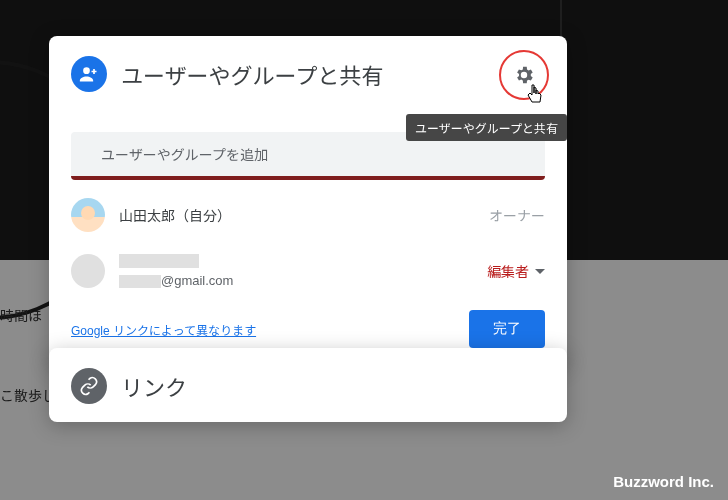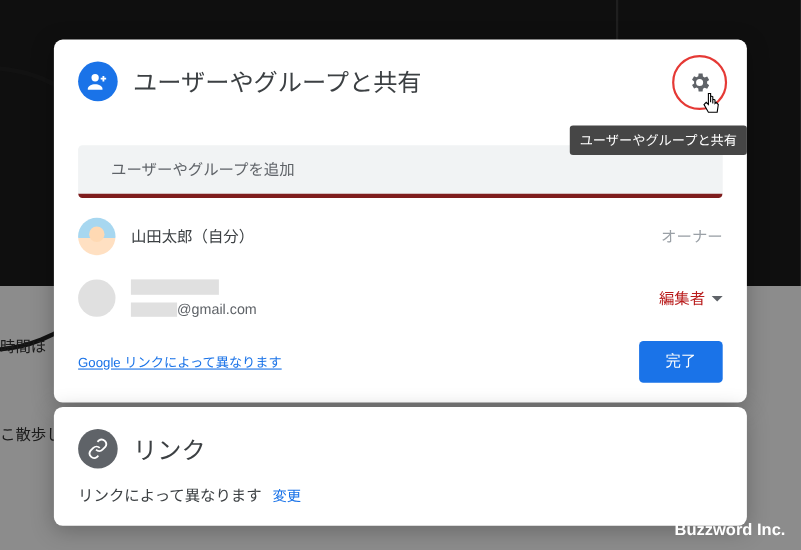--- a/index.html
+++ b/index.html
@@ -14,27 +14,27 @@
 .bg-bottom { position: absolute; left:0; right:0; top:260px; bottom:0; background:#fff; }
 .bg-stripe { position:absolute; top:0; left:560px; width:2px; height:260px; background:#3a3a3a; }
 .bg-curve { position:absolute; width:260px; height:260px; border-radius:50%; border:4px solid #222; left:-140px; top:60px; }
 .sidetext { position:absolute; left:0; color:#333; font-size:14px; }
 .st1 { top:305px; } .st2 { top:385px; }
 .overlay {
   position:absolute; inset:0;
   background: rgba(0,0,0,0.45);
 }
 .card {
-  position:absolute; left:49px; width:630px;
+  position:absolute; left:49px; width:518px;
   background:#fff; border-radius:8px;
   box-shadow: 0 4px 20px rgba(0,0,0,0.25);
   padding: 20px 22px 18px 22px;
 }
 .card-share { top:36px; }
-.card-link { top:370px; }
+.card-link { top:348px; }
 .row { display:flex; align-items:center; }
 .icon-circle {
   width:36px; height:36px; border-radius:50%;
   display:flex; align-items:center; justify-content:center;
   flex:0 0 36px;
 }
 .blue { background:#1a73e8; }
 .gray { background:#5f6368; }
 .card-title { font-size:22px; color:#3c4043; margin-left:14px; font-weight:400; }
 .gear-wrap {
@@ -154,19 +154,15 @@
 
 <div class="card card-link">
   <div class="row">
     <div class="icon-circle gray">
       <svg width="20" height="20" viewBox="0 0 24 24" fill="#fff">
           <path d="M10 13a5 5 0 007 0l3-3a5 5 0 00-7-7l-1.5 1.5M14 11a5 5 0 00-7 0l-3 3a5 5 0 007 7l1.5-1.5" stroke="#fff" stroke-width="2" fill="none"></path>
         </svg>
     </div>
     <div class="card-title">リンク</div>
   </div>
-  <div class="link-sub">
-    <span>リンクによって異なります</span>
-    <span class="change">変更</span>
-  </div>
 </div>
 
 <div class="brand">Buzzword Inc.</div>
 
 </body></html>

